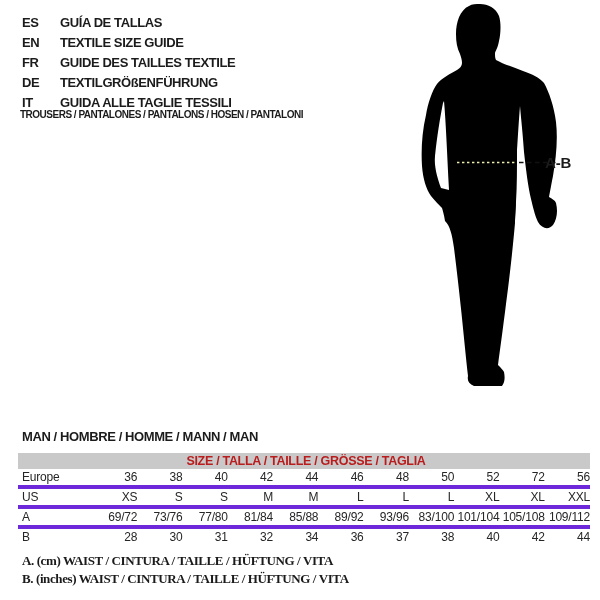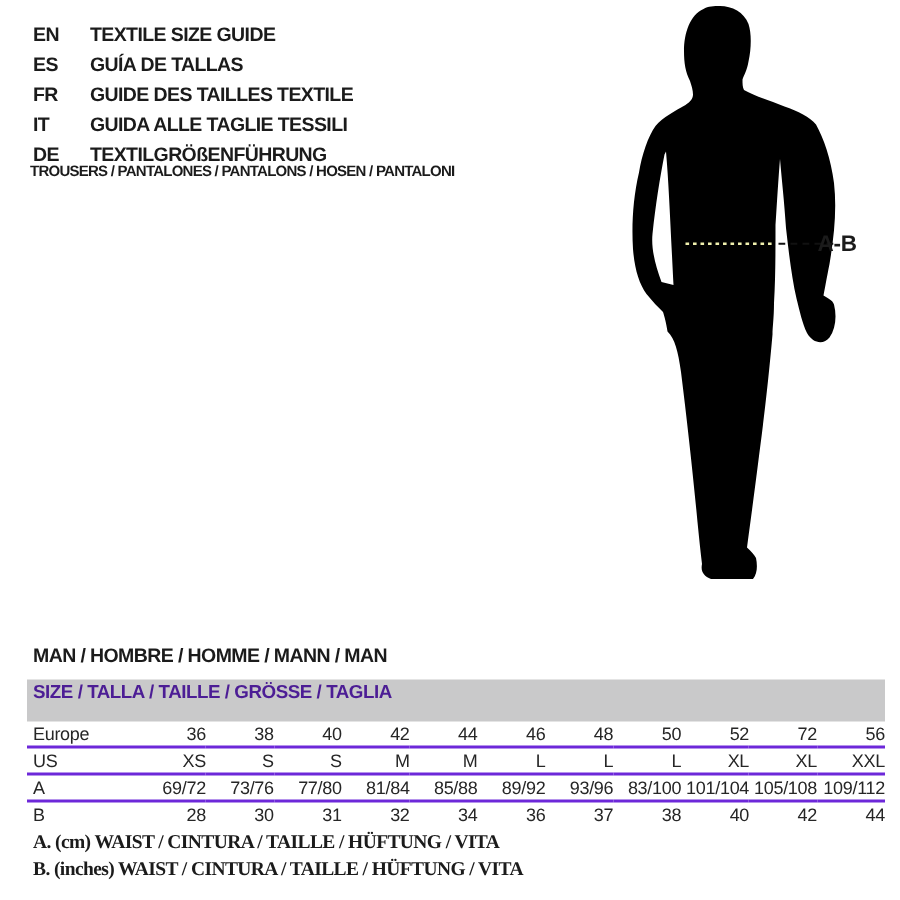--- a/index.html
+++ b/index.html
@@ -18,55 +18,55 @@
 
   
   .figure{position:absolute;left:410px;top:0;width:190px;height:400px;}
   .figure svg{position:absolute;left:0;top:0;}
   .measure-label{position:absolute;left:135px;top:154px;font-size:15px;font-weight:700;letter-spacing:-0.2px;}
 
   
   table.size{position:absolute;left:18px;top:453px;width:572px;border-collapse:collapse;table-layout:fixed;
              font-size:12px;color:#262626;letter-spacing:-0.2px;}
   table.size col.lblcol{width:74px;}
-  table.size th{background:#c9c9ca;text-align:left;font-weight:600;font-size:12.5px;color:#4c1d95;
-                height:16px;padding:0 0 12px 4px;letter-spacing:-0.3px;}
+  table.size th{background:#c9c9ca;text-align:center;font-weight:600;font-size:12.5px;color:#b91c1c;
+                height:16px;padding:0 0 0 4px;letter-spacing:-0.3px;}
   table.size td{height:16px;padding:0;text-align:right;font-weight:400;white-space:nowrap;}
   table.size td.lbl{text-align:left;padding-left:4px;}
-  table.size tr.sep td{border-bottom:2px solid #6d28d9;}
+  table.size tr.sep td{border-bottom:4px solid #6d28d9;}
 
   
   .footnotes{position:absolute;left:22px;top:552px;font-size:13px;font-weight:700;letter-spacing:-0.4px;line-height:18px;font-family:Liberation Serif, serif;}
   .footnotes div{white-space:nowrap;}
 </style>
 </head>
 <body>
 
 <div class="stage">
 
   <div class="langs">
     <div class="lang-row">
+      <span class="lang-code">ES</span>
+      <span class="lang-label">GUÍA DE TALLAS</span>
+    </div>
+    <div class="lang-row">
       <span class="lang-code">EN</span>
       <span class="lang-label">TEXTILE SIZE GUIDE</span>
     </div>
     <div class="lang-row">
-      <span class="lang-code">ES</span>
-      <span class="lang-label">GUÍA DE TALLAS</span>
-    </div>
-    <div class="lang-row">
       <span class="lang-code">FR</span>
       <span class="lang-label">GUIDE DES TAILLES TEXTILE</span>
     </div>
     <div class="lang-row">
+      <span class="lang-code">DE</span>
+      <span class="lang-label">TEXTILGRÖßENFÜHRUNG</span>
+    </div>
+    <div class="lang-row">
       <span class="lang-code">IT</span>
       <span class="lang-label">GUIDA ALLE TAGLIE TESSILI</span>
-    </div>
-    <div class="lang-row">
-      <span class="lang-code">DE</span>
-      <span class="lang-label">TEXTILGRÖßENFÜHRUNG</span>
     </div>
   </div>
 
   <div class="category">TROUSERS / PANTALONES / PANTALONS / HOSEN / PANTALONI</div>
 
   <div class="figure">
     <svg width="190" height="400" viewBox="0 0 190 400" aria-hidden="true">
       <path fill="#000000" d="
         M 70 4
         C 78 4 86 8 89 16

